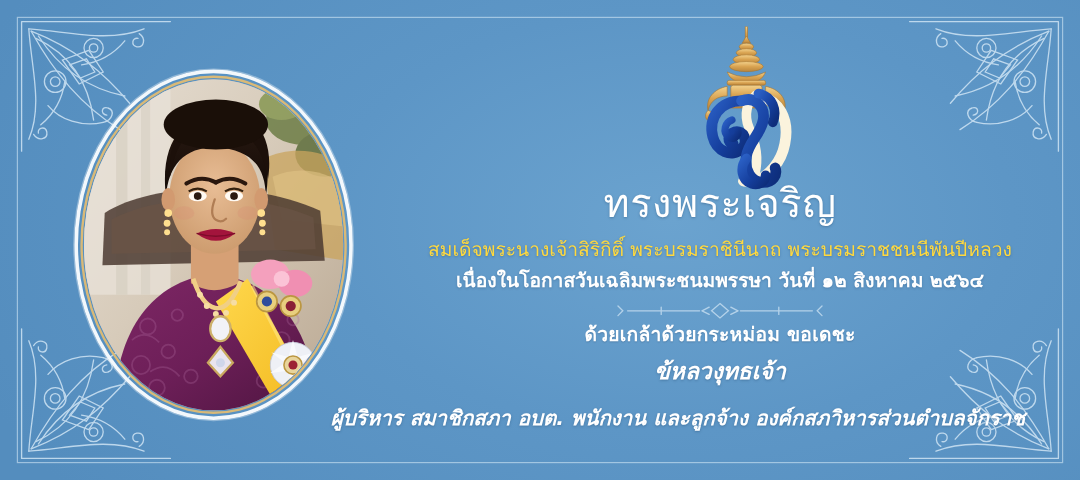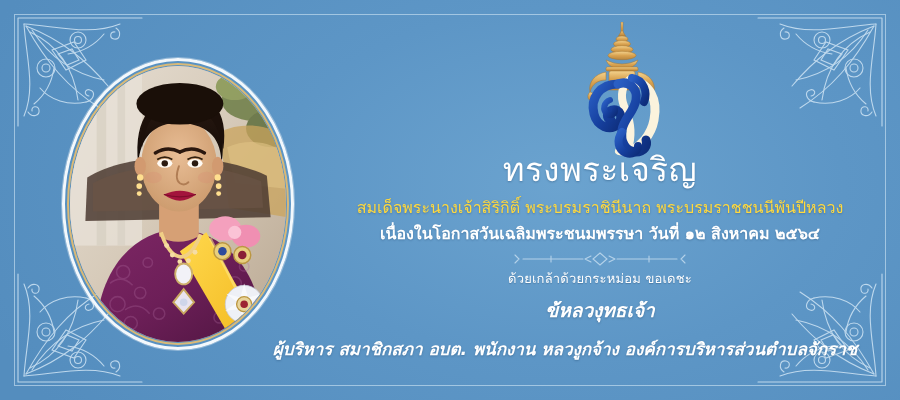--- a/index.html
+++ b/index.html
@@ -119,23 +119,23 @@
   }
   .divider {
     margin: 6px auto 4px auto;
     width: 190px;
     height: 14px;
     opacity: 0.75;
   }
   .divider svg { display:block; width:100%; height:100%; }
   .line-humble {
     color: #ffffff;
-    font-size: 13px;
+    font-size: 16px;
     line-height: 18px;
-    font-weight: normal;
+    font-weight: bold;
     letter-spacing: 0.2px;
     text-shadow: 0 1px 1px rgba(25,60,95,0.3);
   }
   .line-signature {
     color: #ffffff;
     font-size: 19px;
     line-height: 28px;
     font-style: italic;
     font-weight: bold;
     margin-top: 8px;
@@ -471,15 +471,15 @@
         <path d="M80 7 l 6 -3 M80 7 l 6 3 M110 7 l -6 -3 M110 7 l -6 3"></path>
         <path d="M10 3 l 4 4 l -4 4 M180 3 l -4 4 l 4 4"></path>
         <path d="M46 4 v6 M144 4 v6"></path>
       </svg>
     </div>
 
     <div class="line-humble">ด้วยเกล้าด้วยกระหม่อม ขอเดชะ</div>
     <div class="line-signature">ข้หลวงุทธเจ้า</div>
   </div>
 
-  <div class="line-org">ผู้บริหาร สมาชิกสภา อบต. พนักงาน หลวงูกจ้าง องค์การบริหารส่วนตำบลจักราช</div>
+  <div class="line-org">ผู้บริหาร สมาชิกสภา อบต. พนักงาน และลูกจ้าง องค์กสภาิหารส่วนตำบลจักราช</div>
 
 </div>
 
 </body></html>

